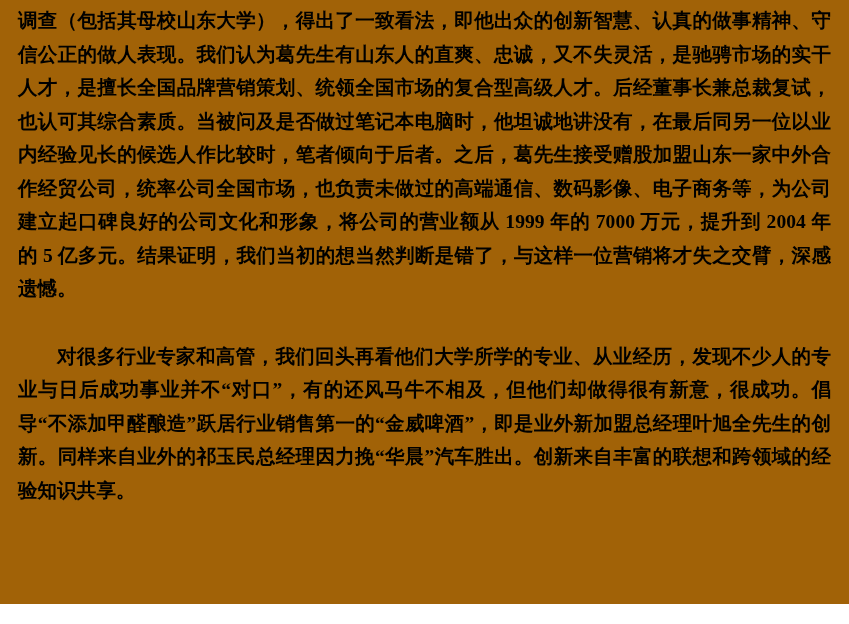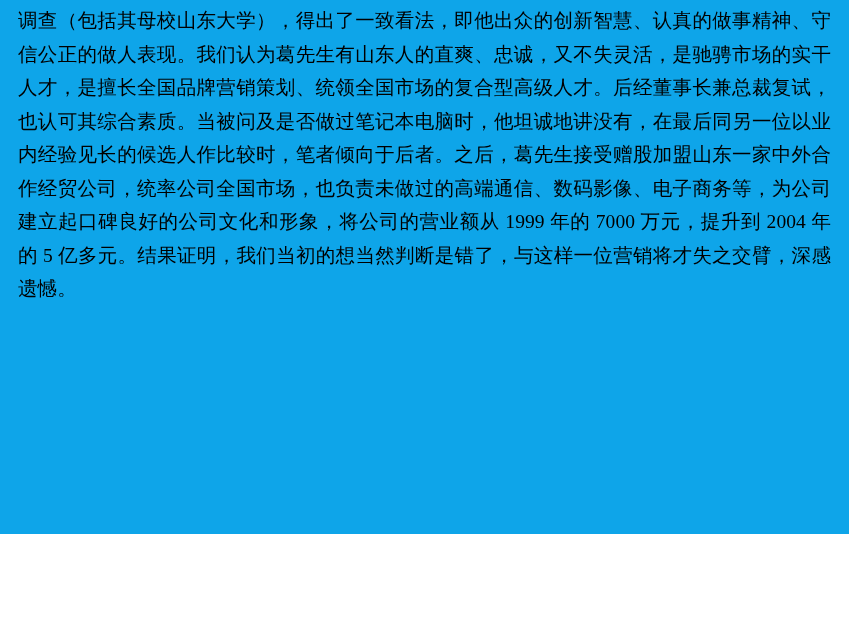--- a/index.html
+++ b/index.html
@@ -9,24 +9,25 @@
   }
   body {
     width: 849px;
     height: 624px;
     overflow: hidden;
     font-family: "Liberation Serif", "DejaVu Serif", serif;
     color: #000000;
   }
   .page {
     width: 849px;
-    height: 534px;
+    height: 604px;
     box-sizing: border-box;
     padding: 4px 18px 0 18px;
-    background: #0ea5e9;
+    background: #a16207;
+    font-weight: bold;
   }
   .para {
     font-size: 19.5px;
     line-height: 33.5px;
     text-align: justify;
     text-justify: inter-ideograph;
     margin: 0;
     letter-spacing: 0.1px;
   }
   .para.indent {
@@ -41,16 +42,17 @@
   .gap-sm {
     height: 28px;
   }
 </style>
 </head>
 <body>
 
 <div class="page">
   <p class="para">调查（包括其母校山东大学），得出了一致看法，即他出众的创新智慧、认真的做事精神、守信公正的做人表现。我们认为葛先生有山东人的直爽、忠诚，又不失灵活，是驰骋市场的实干人才，是擅长全国品牌营销策划、统领全国市场的复合型高级人才。后经董事长兼总裁复试，也认可其综合素质。当被问及是否做过笔记本电脑时，他坦诚地讲没有，在最后同另一位以业内经验见长的候选人作比较时，笔者倾向于后者。之后，葛先生接受赠股加盟山东一家中外合作经贸公司，统率公司全国市场，也负责未做过的高端通信、数码影像、电子商务等，为公司建立起口碑良好的公司文化和形象，将公司的营业额从 1999 年的 7000 万元，提升到 2004 年的 5 亿多元。结果证明，我们当初的想当然判断是错了，与这样一位营销将才失之交臂，深感遗憾。</p>
   <div class="gap-lg"></div>
+  <p class="para indent">对很多行业专家和高管，我们回头再看他们大学所学的专业、从业经历，发现不少人的专业与日后成功事业并不“对口”，有的还风马牛不相及，但他们却做得很有新意，很成功。倡导“不添加甲醛酿造”跃居行业销售第一的“金威啤酒”，即是业外新加盟总经理叶旭全先生的创新。同样来自业外的祁玉民总经理因力挽“华晨”汽车胜出。创新来自丰富的联想和跨领域的经验知识共享。</p>
   <div class="gap-md"></div>
   <div class="gap-sm"></div>
 
 </div>
 
 </body></html>

